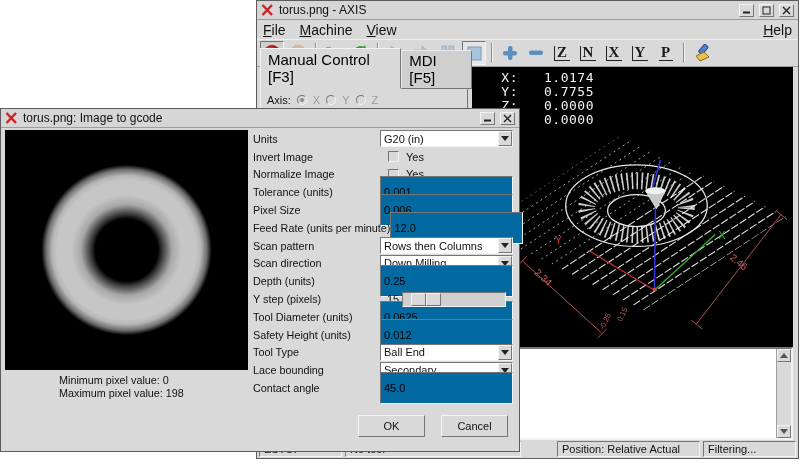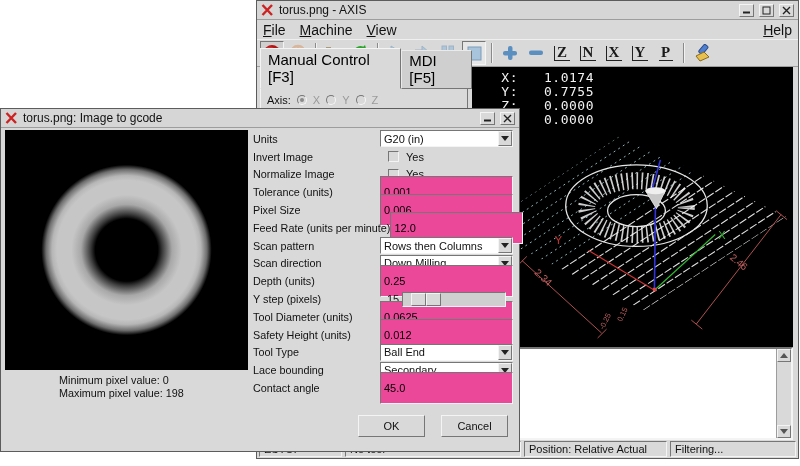--- a/index.html
+++ b/index.html
@@ -75,36 +75,36 @@
   .gcode-text { flex:1; }
   .scrollbar { width:15px; background:#d9d9d9; border-left:1px solid #9d9d9d;
                display:flex; flex-direction:column; justify-content:space-between; }
   .sb-btn { height:13px; background:#d9d9d9; display:flex; align-items:center; justify-content:center; }
   .arrow-up { width:0; height:0; border:4px solid transparent; border-bottom:5px solid #555; margin-top:-4px;}
   .arrow-down { width:0; height:0; border:4px solid transparent; border-top:5px solid #555; margin-bottom:-4px;}
 
   .statusbar { height:18px; display:flex; gap:3px; padding:1px 2px; align-items:stretch; }
   .status-cell { font-size:11px; color:#111; padding:1px 4px; white-space:nowrap; overflow:hidden;
                  background:#d9d9d9; }
-  .sc-estop { width:83px; } .sc-tool { width:176px; } .sc-pos { width:143px; } .sc-filter { flex:1; }
+  .sc-estop { width:83px; } .sc-tool { width:176px; } .sc-pos { width:143px;margin-left:33px; } .sc-filter { flex:1; }
 
   
   #gcode-dialog { left:0; top:108px; width:520px; height:344px; }
   .dlg-body { position:relative; height:324px; font-size:11px; color:#111; }
   .img-box { position:absolute; left:4px; top:2px; width:243px; height:240px; background:#000; }
   .torus { position:absolute; inset:0;
     background:radial-gradient(circle closest-side,
       #000 0 26%, #3c3c3c 30%, #a8a8a8 38%, #c6c6c6 46%, #c6c6c6 58%,
       #b6b6b6 62%, #6e6e6e 67%, #000 71%); }
   .img-info { position:absolute; left:58px; top:246px; line-height:12.5px; font-size:10.8px; }
   .form { position:absolute; left:252px; top:2px; width:260px; }
   .frow { display:flex; align-items:center; height:17.8px; }
   .flabel { flex:1; font-size:10.8px; white-space:nowrap; }
   .ctl { width:133px; flex:0 0 auto; display:flex; align-items:center; }
-  .entry { width:133px; height:32px; background:#ec4899; font:11px "Liberation Sans", sans-serif;
+  .entry { width:133px; height:32px; background:#0369a1; font:11px "Liberation Sans", sans-serif;
            padding:0 0 0 3px; border:1px solid; border-color:#767676 #f4f4f4 #f4f4f4 #767676; }
   .combo { width:133px; height:17px; background:#fff; display:flex; align-items:center;
            padding-left:3px; font-size:11px; }
   .checkbox { width:11px; height:11px; background:#d9d9d9; margin-left:8px; margin-right:7px; }
   .slider-value { width:22px; text-align:left; padding-left:7px; }
   .slider-trough { position:relative; width:104px; height:15px; background:#cfcfcf; }
   .slider-handle { position:absolute; left:8px; top:0; width:30px; height:13px; display:flex; }
   .sh-half { flex:1; background:#d9d9d9; }
   .dlg-btn { position:absolute; width:67px; height:22px; background:#d9d9d9;
              font-size:11px; color:#111; display:flex; align-items:center; justify-content:center;text-align:center; }

